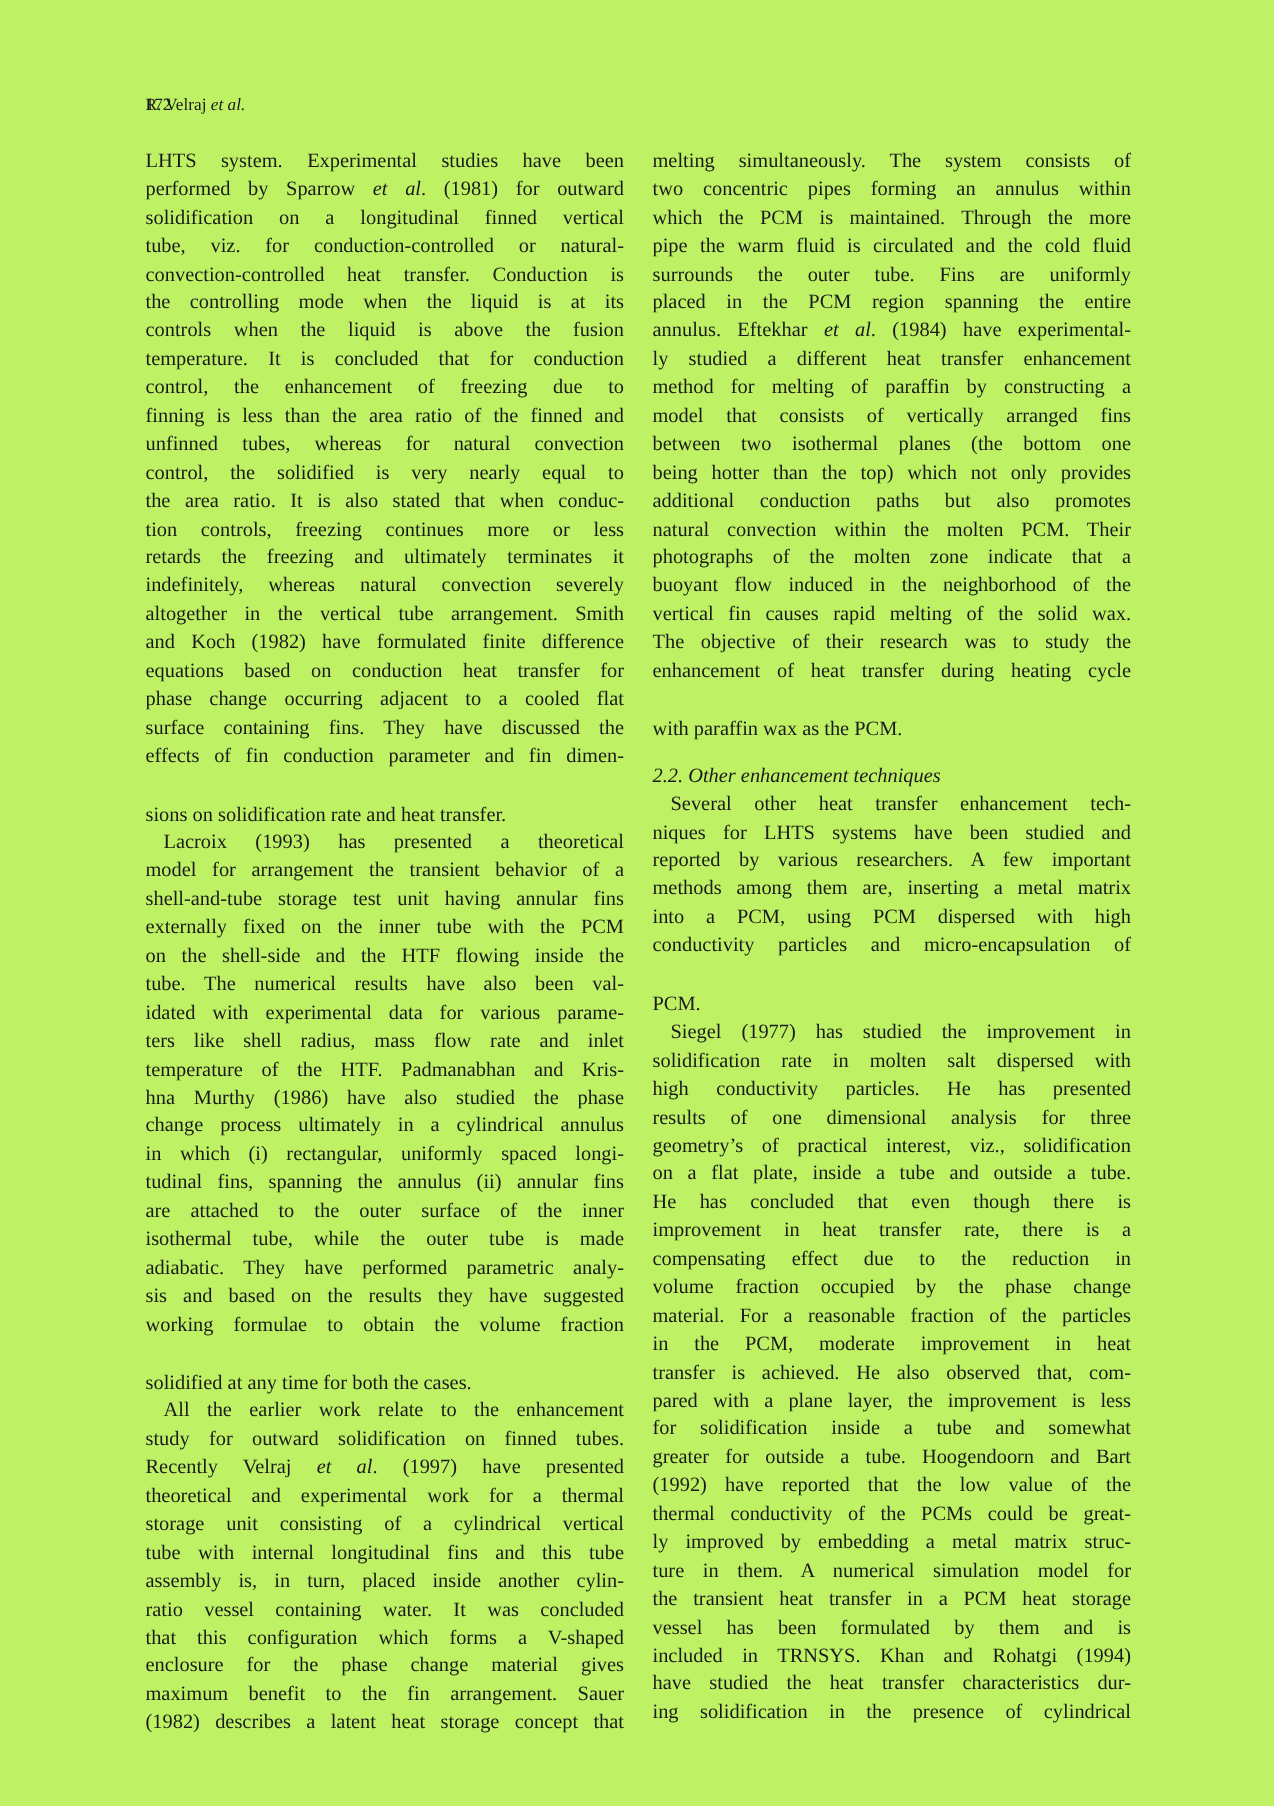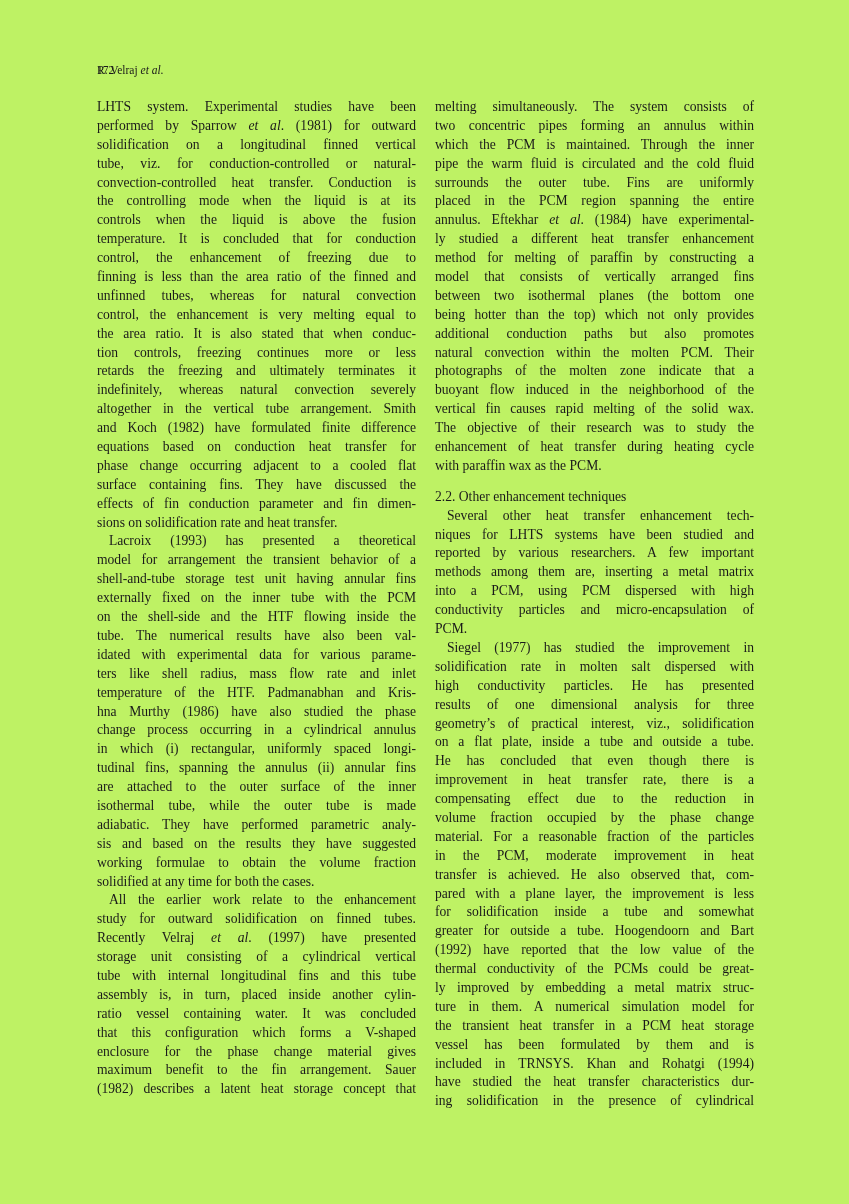--- a/index.html
+++ b/index.html
@@ -8,24 +8,24 @@
           font-family: "Liberation Serif", "DejaVu Serif", serif; }
   .running-head { position: absolute; top: 64px; left: 97px; width: 658px; height: 16px; font-size: 11.5px; }
   .page-number { position: absolute; left: 0; top: 0; }
   .running-title { position: absolute; left: 0; right: 0; top: 0; text-align: left; }
   .running-title i { font-style: italic; }
   .col { position: absolute; top: 98px; width: 319px; }
   .col-left { left: 97px; font-family: Liberation Serif, serif; }
   .col-right { left: 435px; width: 319px; }
   .ln { display: block; height: 18.9px; line-height: 18.9px; font-size: 13.6px; white-space: nowrap;
         text-align: justify; text-align-last: justify; overflow: visible; }
-  .ln.last { text-align-last: left; }
+  .ln.last { text-align-last: left; margin-top: 20px; }
   .ln.indent { padding-left: 12px; box-sizing: border-box; }
   .ln.gap { height: 12px; }
-  .ln.heading { text-align-last: left; }
+  .ln.heading { font-style: italic; text-align-last: left; }
   .it { font-style: italic; }
 </style>
 </head>
 <body>
 
 <div class="page">
   <div class="running-head">
     <span class="page-number">172</span>
     <span class="running-title"><span>R. Velraj</span> <i>et al.</i></span>
   </div>
@@ -35,21 +35,21 @@
       <span class="ln">performed by Sparrow <i class="it">et al</i>. (1981) for outward</span>
       <span class="ln">solidification on a longitudinal finned vertical</span>
       <span class="ln">tube, viz. for conduction-controlled or natural-</span>
       <span class="ln">convection-controlled heat transfer. Conduction is</span>
       <span class="ln">the controlling mode when the liquid is at its</span>
       <span class="ln">controls when the liquid is above the fusion</span>
       <span class="ln">temperature. It is concluded that for conduction</span>
       <span class="ln">control, the enhancement of freezing due to</span>
       <span class="ln">finning is less than the area ratio of the finned and</span>
       <span class="ln">unfinned tubes, whereas for natural convection</span>
-      <span class="ln">control, the enhancement is very melting equal to</span>
+      <span class="ln">control, the solidified is very nearly equal to</span>
       <span class="ln">the area ratio. It is also stated that when conduc-</span>
       <span class="ln">tion controls, freezing continues more or less</span>
       <span class="ln">retards the freezing and ultimately terminates it</span>
       <span class="ln">indefinitely, whereas natural convection severely</span>
       <span class="ln">altogether in the vertical tube arrangement. Smith</span>
       <span class="ln">and Koch (1982) have formulated finite difference</span>
       <span class="ln">equations based on conduction heat transfer for</span>
       <span class="ln">phase change occurring adjacent to a cooled flat</span>
       <span class="ln">surface containing fins. They have discussed the</span>
       <span class="ln">effects of fin conduction parameter and fin dimen-</span>
@@ -57,45 +57,46 @@
       <span class="ln indent">Lacroix (1993) has presented a theoretical</span>
       <span class="ln">model for arrangement the transient behavior of a</span>
       <span class="ln">shell-and-tube storage test unit having annular fins</span>
       <span class="ln">externally fixed on the inner tube with the PCM</span>
       <span class="ln">on the shell-side and the HTF flowing inside the</span>
       <span class="ln">tube. The numerical results have also been val-</span>
       <span class="ln">idated with experimental data for various parame-</span>
       <span class="ln">ters like shell radius, mass flow rate and inlet</span>
       <span class="ln">temperature of the HTF. Padmanabhan and Kris-</span>
       <span class="ln">hna Murthy (1986) have also studied the phase</span>
-      <span class="ln">change process occurring in a cylindrical annulus</span>
+      <span class="ln">change process ultimately in a cylindrical annulus</span>
       <span class="ln">in which (i) rectangular, uniformly spaced longi-</span>
       <span class="ln">tudinal fins, spanning the annulus (ii) annular fins</span>
       <span class="ln">are attached to the outer surface of the inner</span>
       <span class="ln">isothermal tube, while the outer tube is made</span>
       <span class="ln">adiabatic. They have performed parametric analy-</span>
       <span class="ln">sis and based on the results they have suggested</span>
       <span class="ln">working formulae to obtain the volume fraction</span>
       <span class="ln last">solidified at any time for both the cases.</span>
       <span class="ln indent">All the earlier work relate to the enhancement</span>
       <span class="ln">study for outward solidification on finned tubes.</span>
       <span class="ln">Recently Velraj <i class="it">et al</i>. (1997) have presented</span>
+      <span class="ln">theoretical and experimental work for a thermal</span>
       <span class="ln">storage unit consisting of a cylindrical vertical</span>
       <span class="ln">tube with internal longitudinal fins and this tube</span>
       <span class="ln">assembly is, in turn, placed inside another cylin-</span>
       <span class="ln">ratio vessel containing water. It was concluded</span>
       <span class="ln">that this configuration which forms a V-shaped</span>
       <span class="ln">enclosure for the phase change material gives</span>
       <span class="ln">maximum benefit to the fin arrangement. Sauer</span>
       <span class="ln">(1982) describes a latent heat storage concept that</span>
     </div>
   <div class="col col-right">
       <span class="ln">melting simultaneously. The system consists of</span>
       <span class="ln">two concentric pipes forming an annulus within</span>
-      <span class="ln">which the PCM is maintained. Through the inner</span>
+      <span class="ln">which the PCM is maintained. Through the more</span>
       <span class="ln">pipe the warm fluid is circulated and the cold fluid</span>
       <span class="ln">surrounds the outer tube. Fins are uniformly</span>
       <span class="ln">placed in the PCM region spanning the entire</span>
       <span class="ln">annulus. Eftekhar <i class="it">et al</i>. (1984) have experimental-</span>
       <span class="ln">ly studied a different heat transfer enhancement</span>
       <span class="ln">method for melting of paraffin by constructing a</span>
       <span class="ln">model that consists of vertically arranged fins</span>
       <span class="ln">between two isothermal planes (the bottom one</span>
       <span class="ln">being hotter than the top) which not only provides</span>
       <span class="ln">additional conduction paths but also promotes</span>

